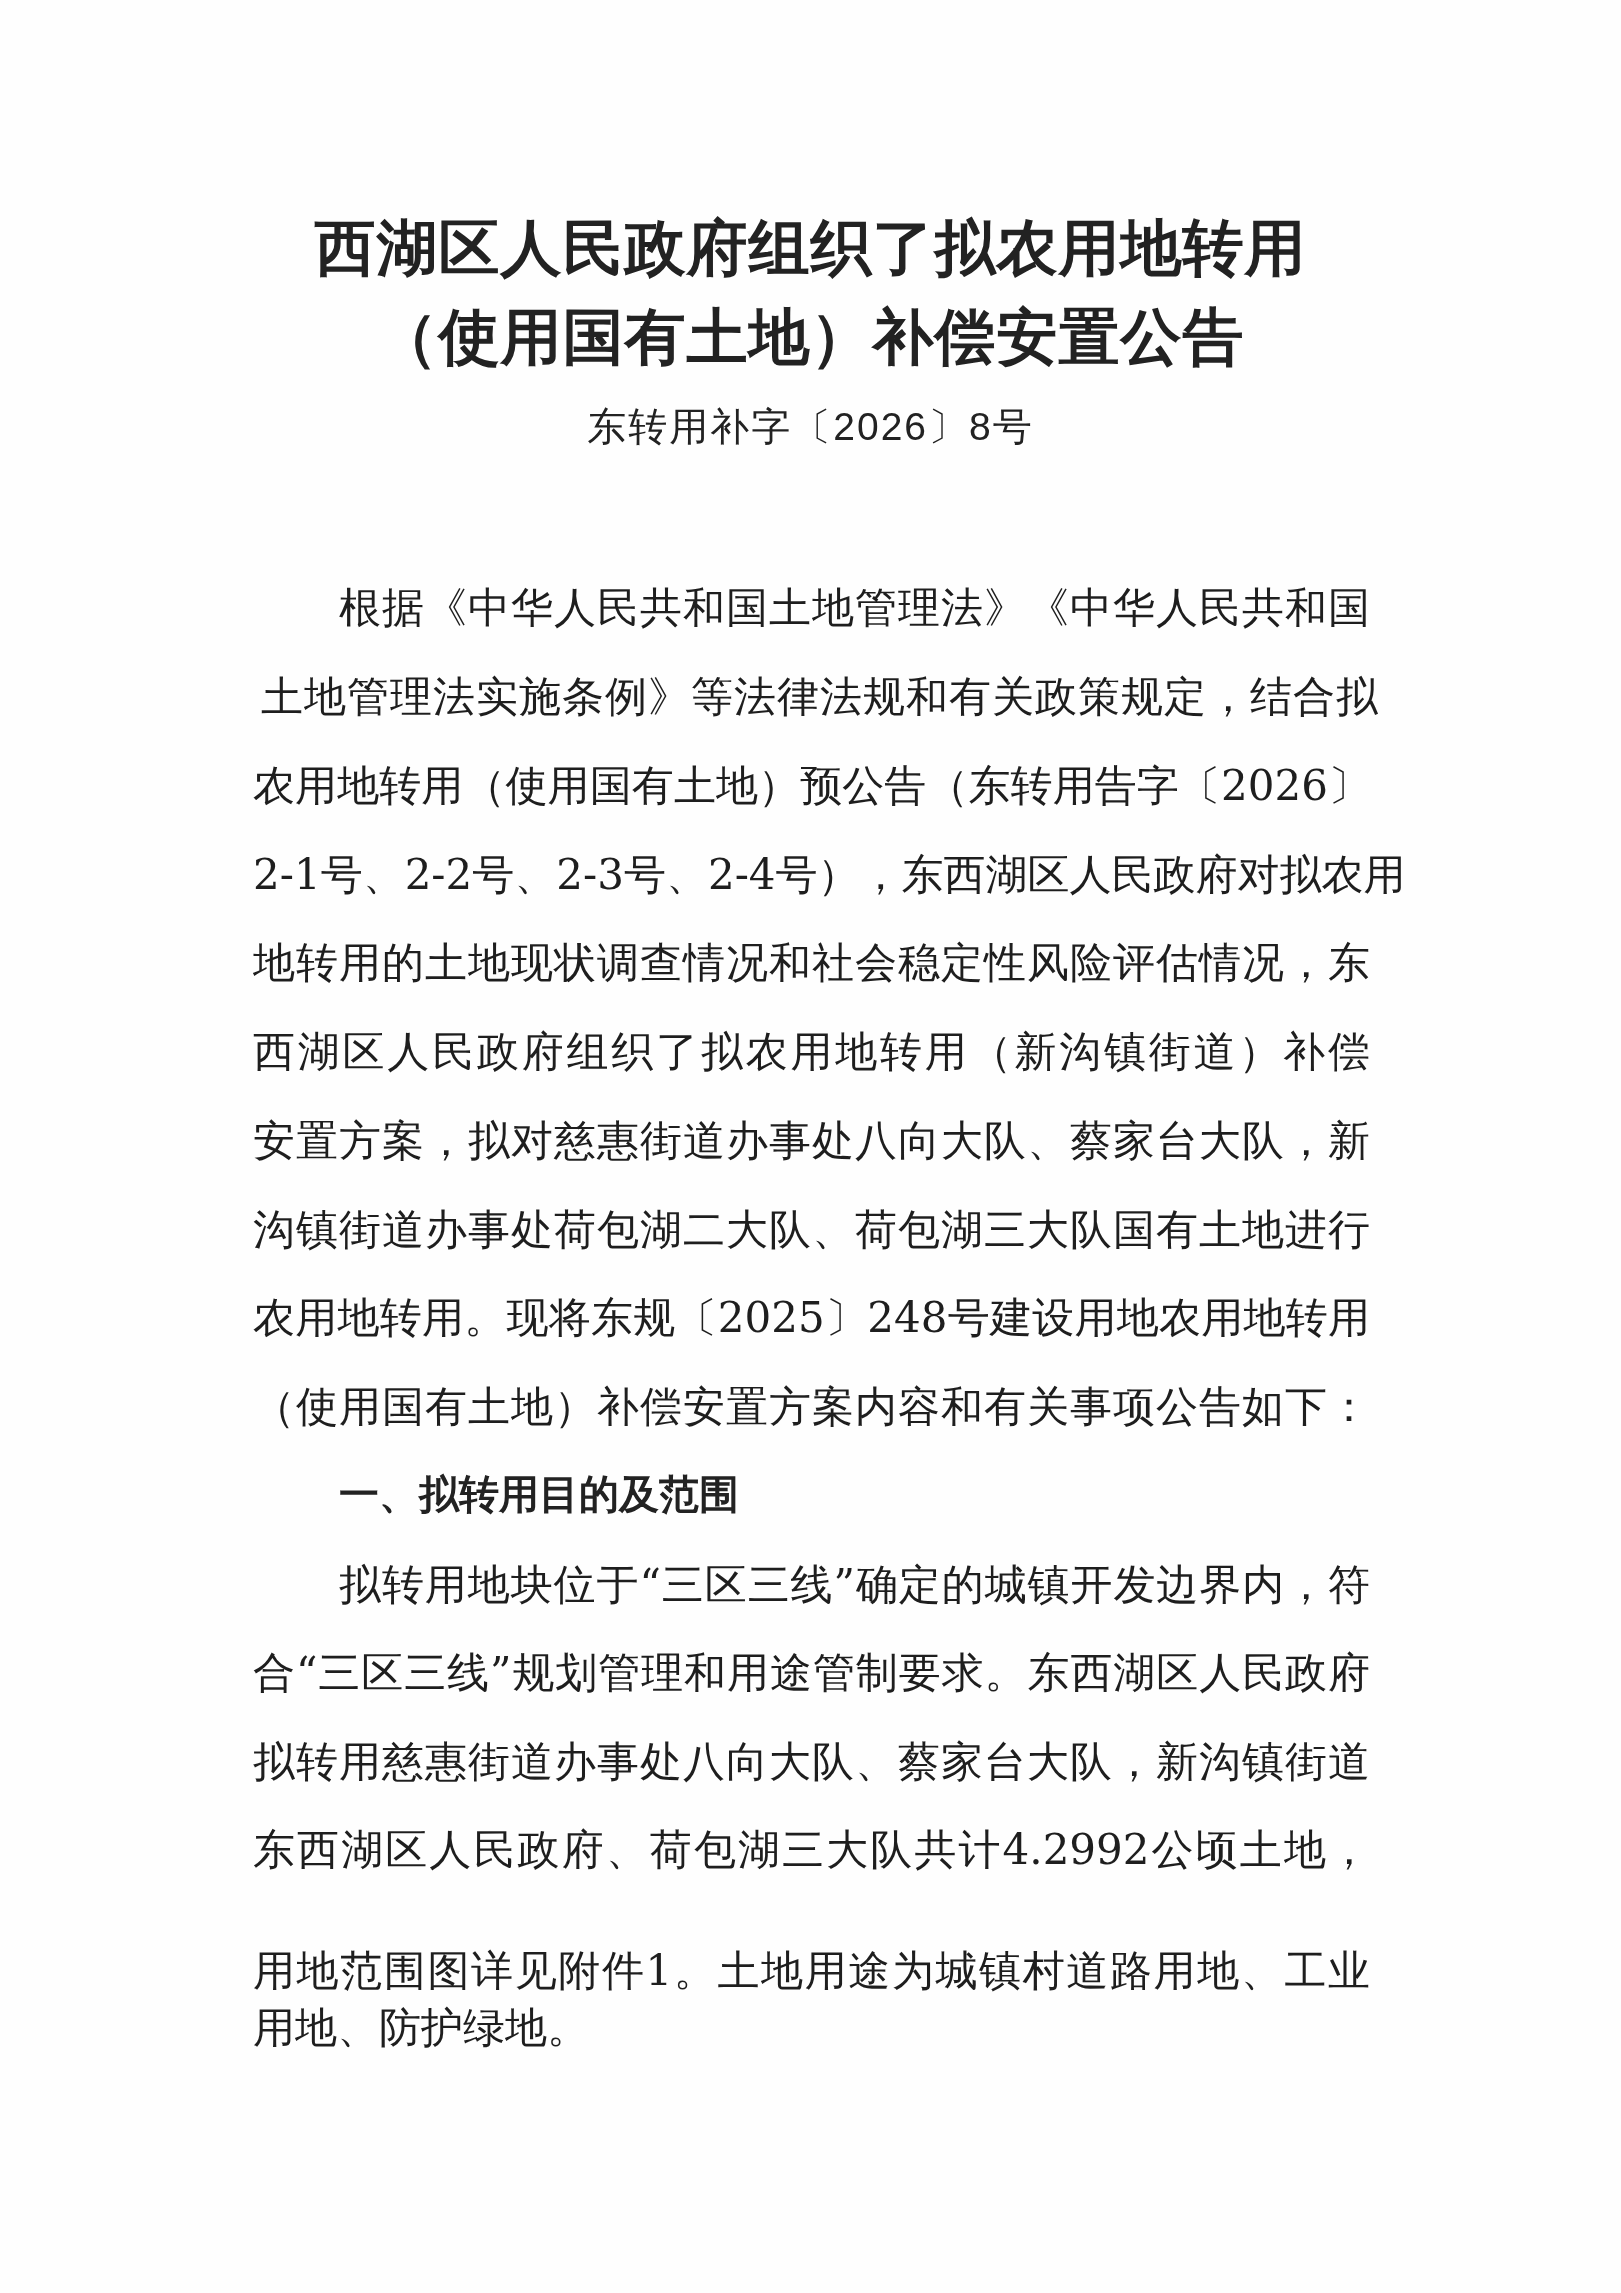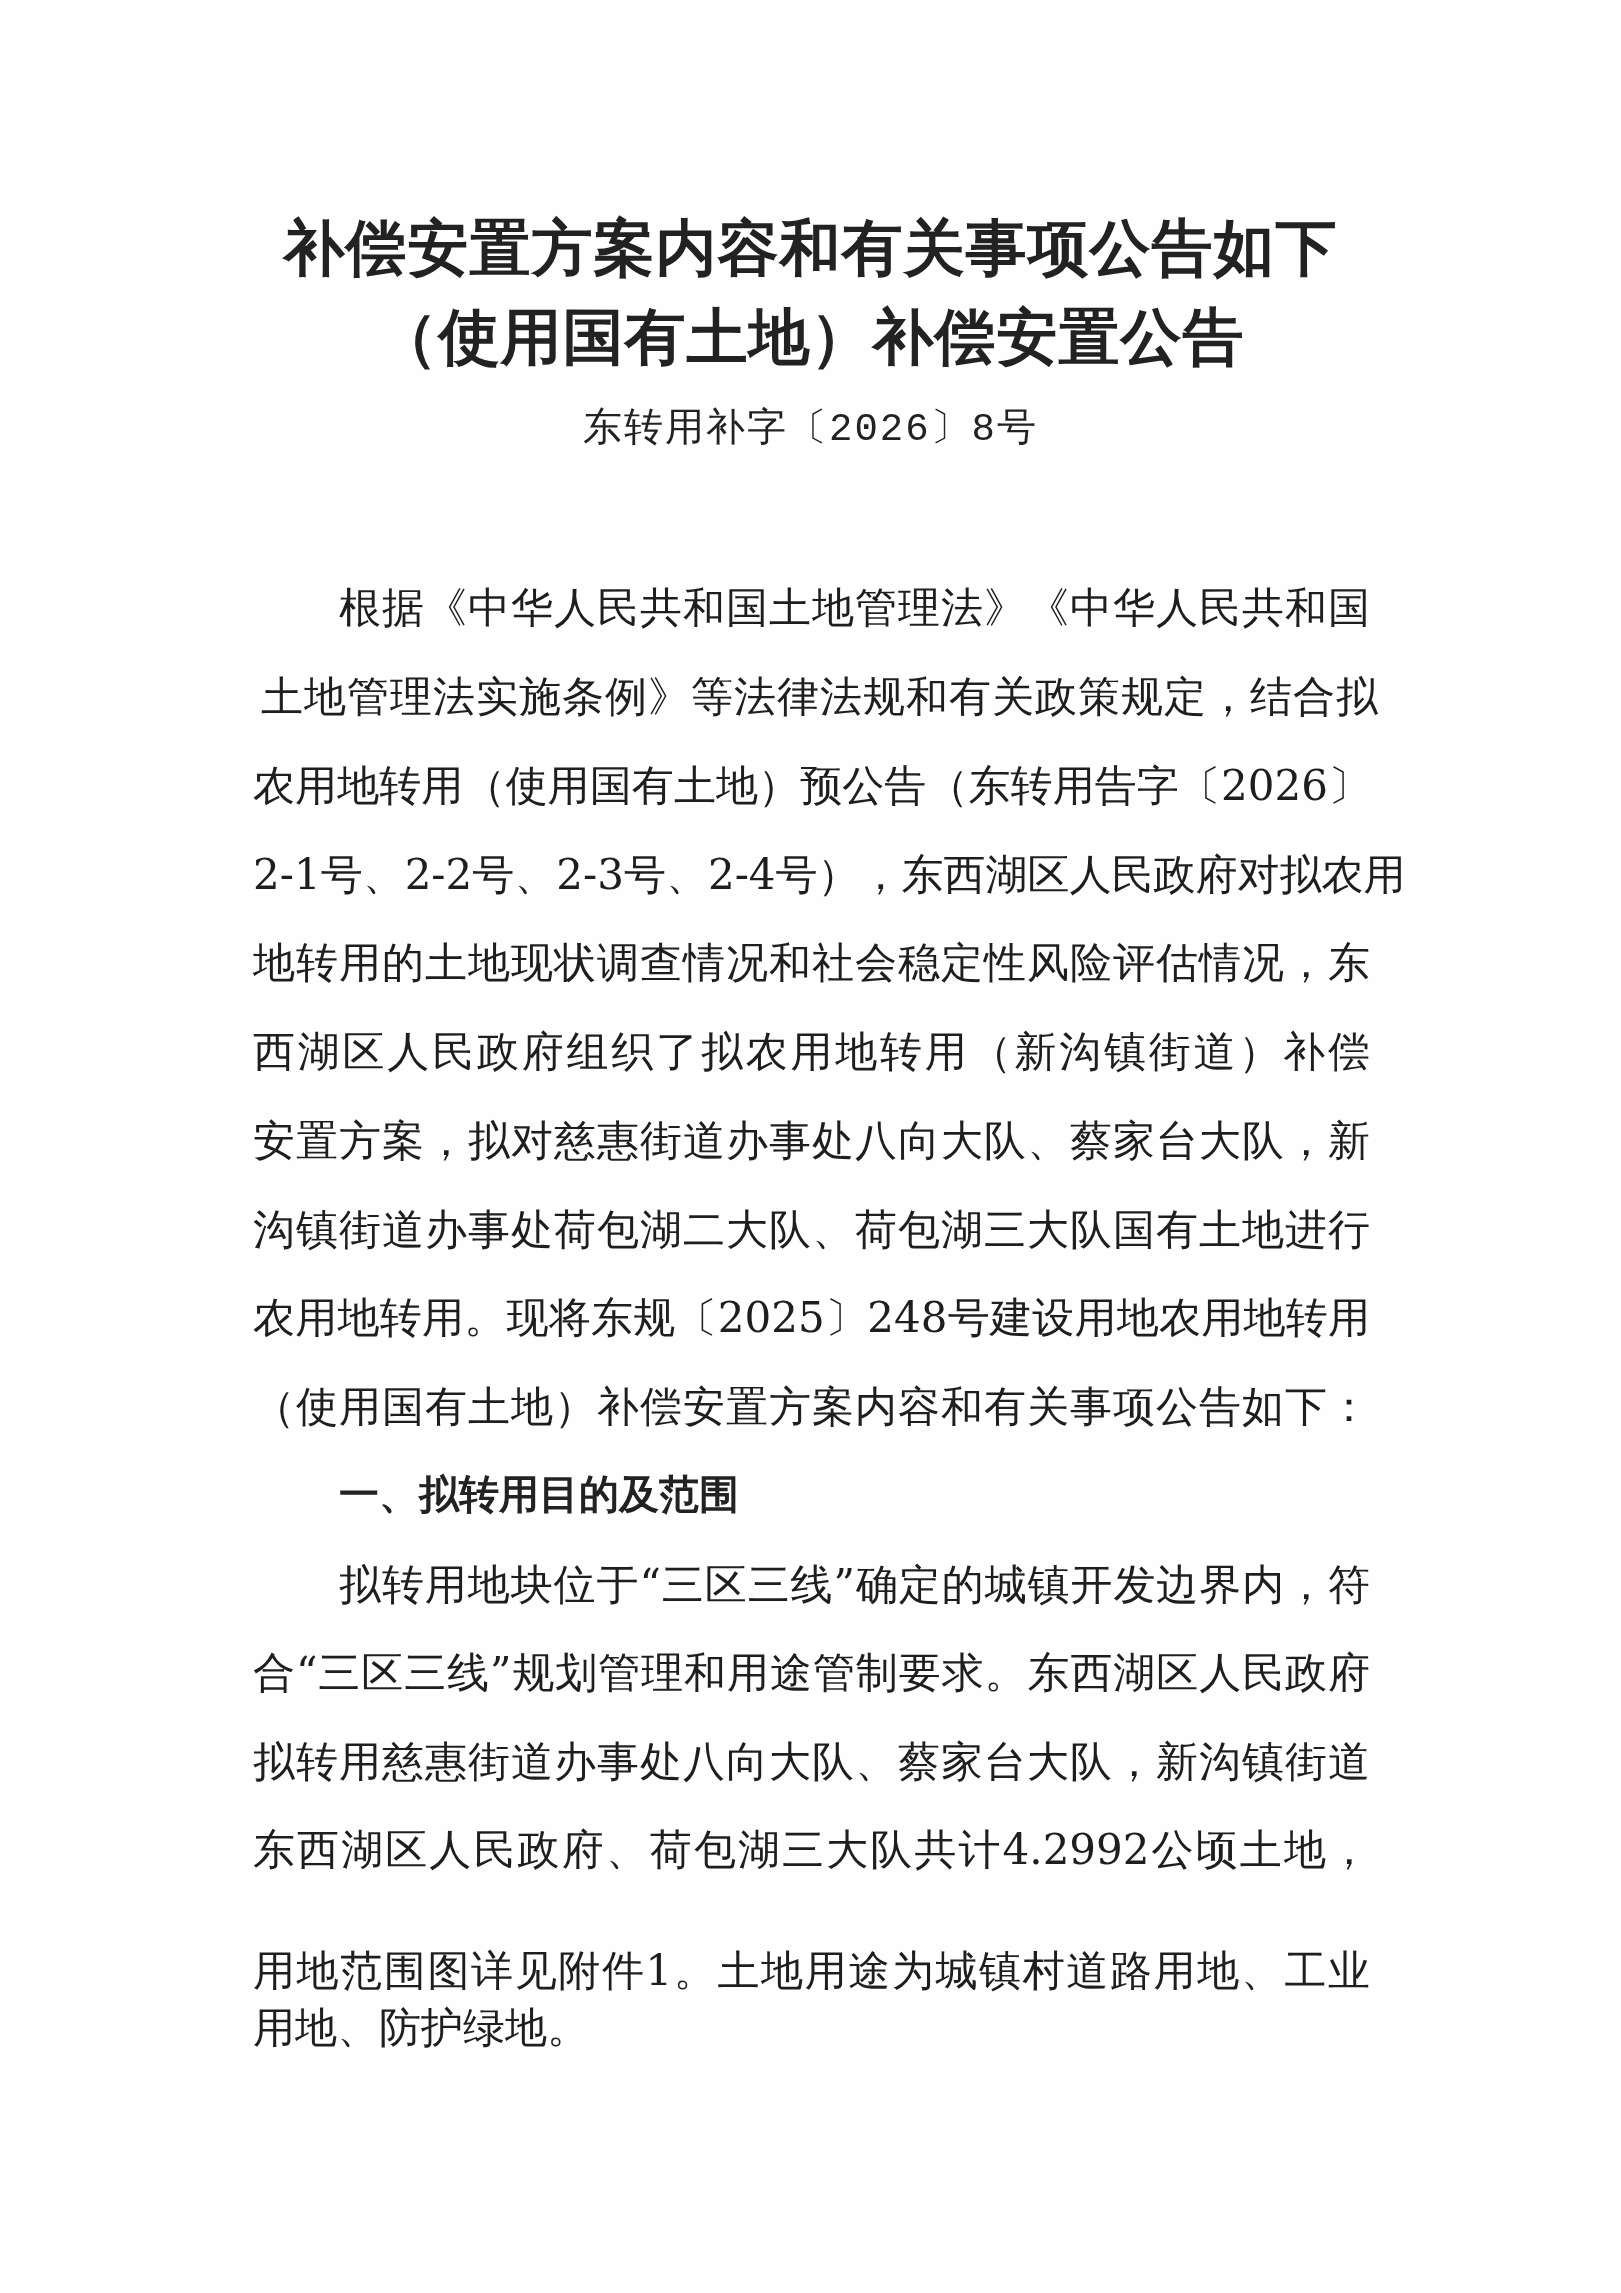--- a/index.html
+++ b/index.html
@@ -33,21 +33,21 @@
       color: #222;
     }
     .title.line1 { top: 208px; }
     .title.line2 { top: 297px; }
     .doc-number {
       position: absolute;
       top: 400px;
       left: 0;
       width: 1621px;
       text-align: center;
-      font-family: Liberation Mono, monospace;
+      font-family: Liberation Sans, sans-serif;
       font-size: 39px;
       color: #222;
       letter-spacing: 2px;
     }
     .body-line {
       position: absolute;
       left: 253px;
       width: 1117px;
       font-family: "DejaVu Serif", "Liberation Serif", serif;
       font-size: 42px;
@@ -67,21 +67,21 @@
       font-size: 40px;
       color: #222;
       line-height: 59px;
     }
   </style>
 </head>
 <body>
 
 <div class="page">
 
-  <div class="title line1">补偿安置方案内容和有关事项公告如下</div>
+  <div class="title line1">西湖区人民政府组织了拟农用地转用</div>
   <div class="title line2">（使用国有土地）补偿安置公告</div>
 
   <div class="doc-number">东转用补字〔2026〕8号</div>
 
   <div>
     <div class="body-line indent" style="top:578px;">根据《中华人民共和国土地管理法》《中华人民共和国</div>
     <div class="body-line" style="top:667px;margin-left:8px;">土地管理法实施条例》等法律法规和有关政策规定，结合拟</div>
     <div class="body-line" style="top:756px;">农用地转用（使用国有土地）预公告（东转用告字〔2026〕</div>
     <div class="body-line" style="top:845px;">2-1号、2-2号、2-3号、2-4号），东西湖区人民政府对拟农用</div>
     <div class="body-line" style="top:933px;">地转用的土地现状调查情况和社会稳定性风险评估情况，东</div>

